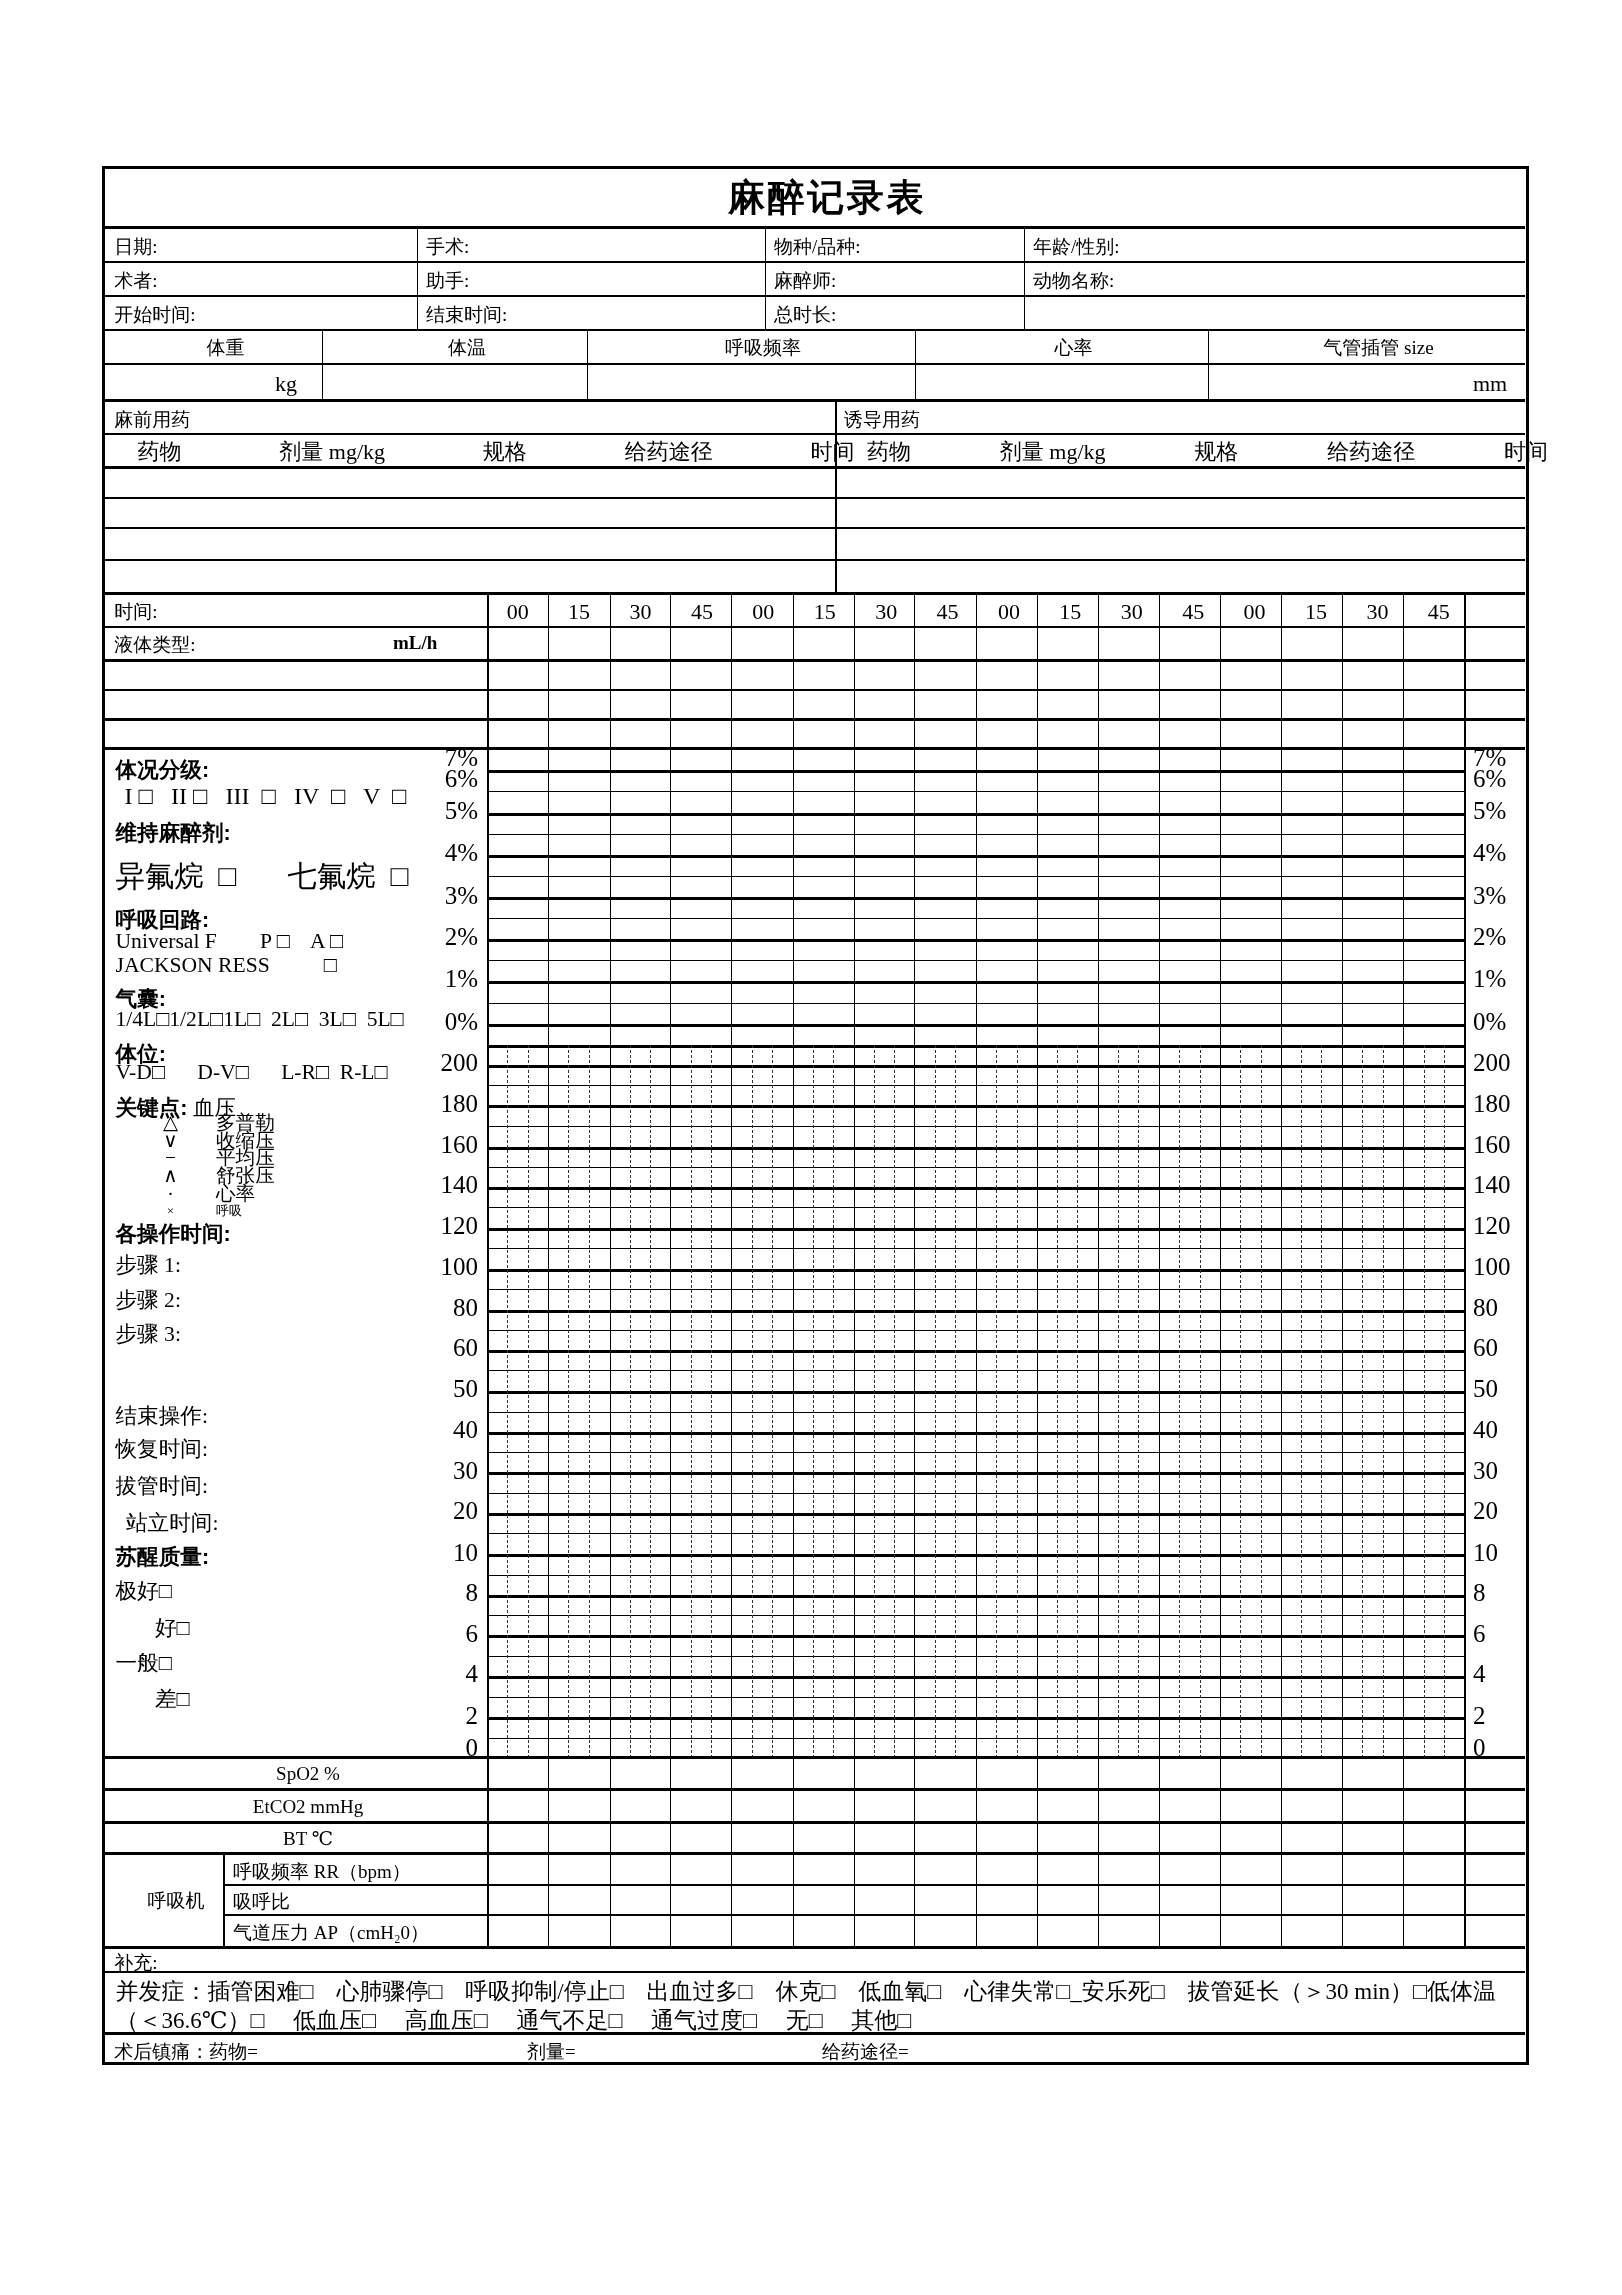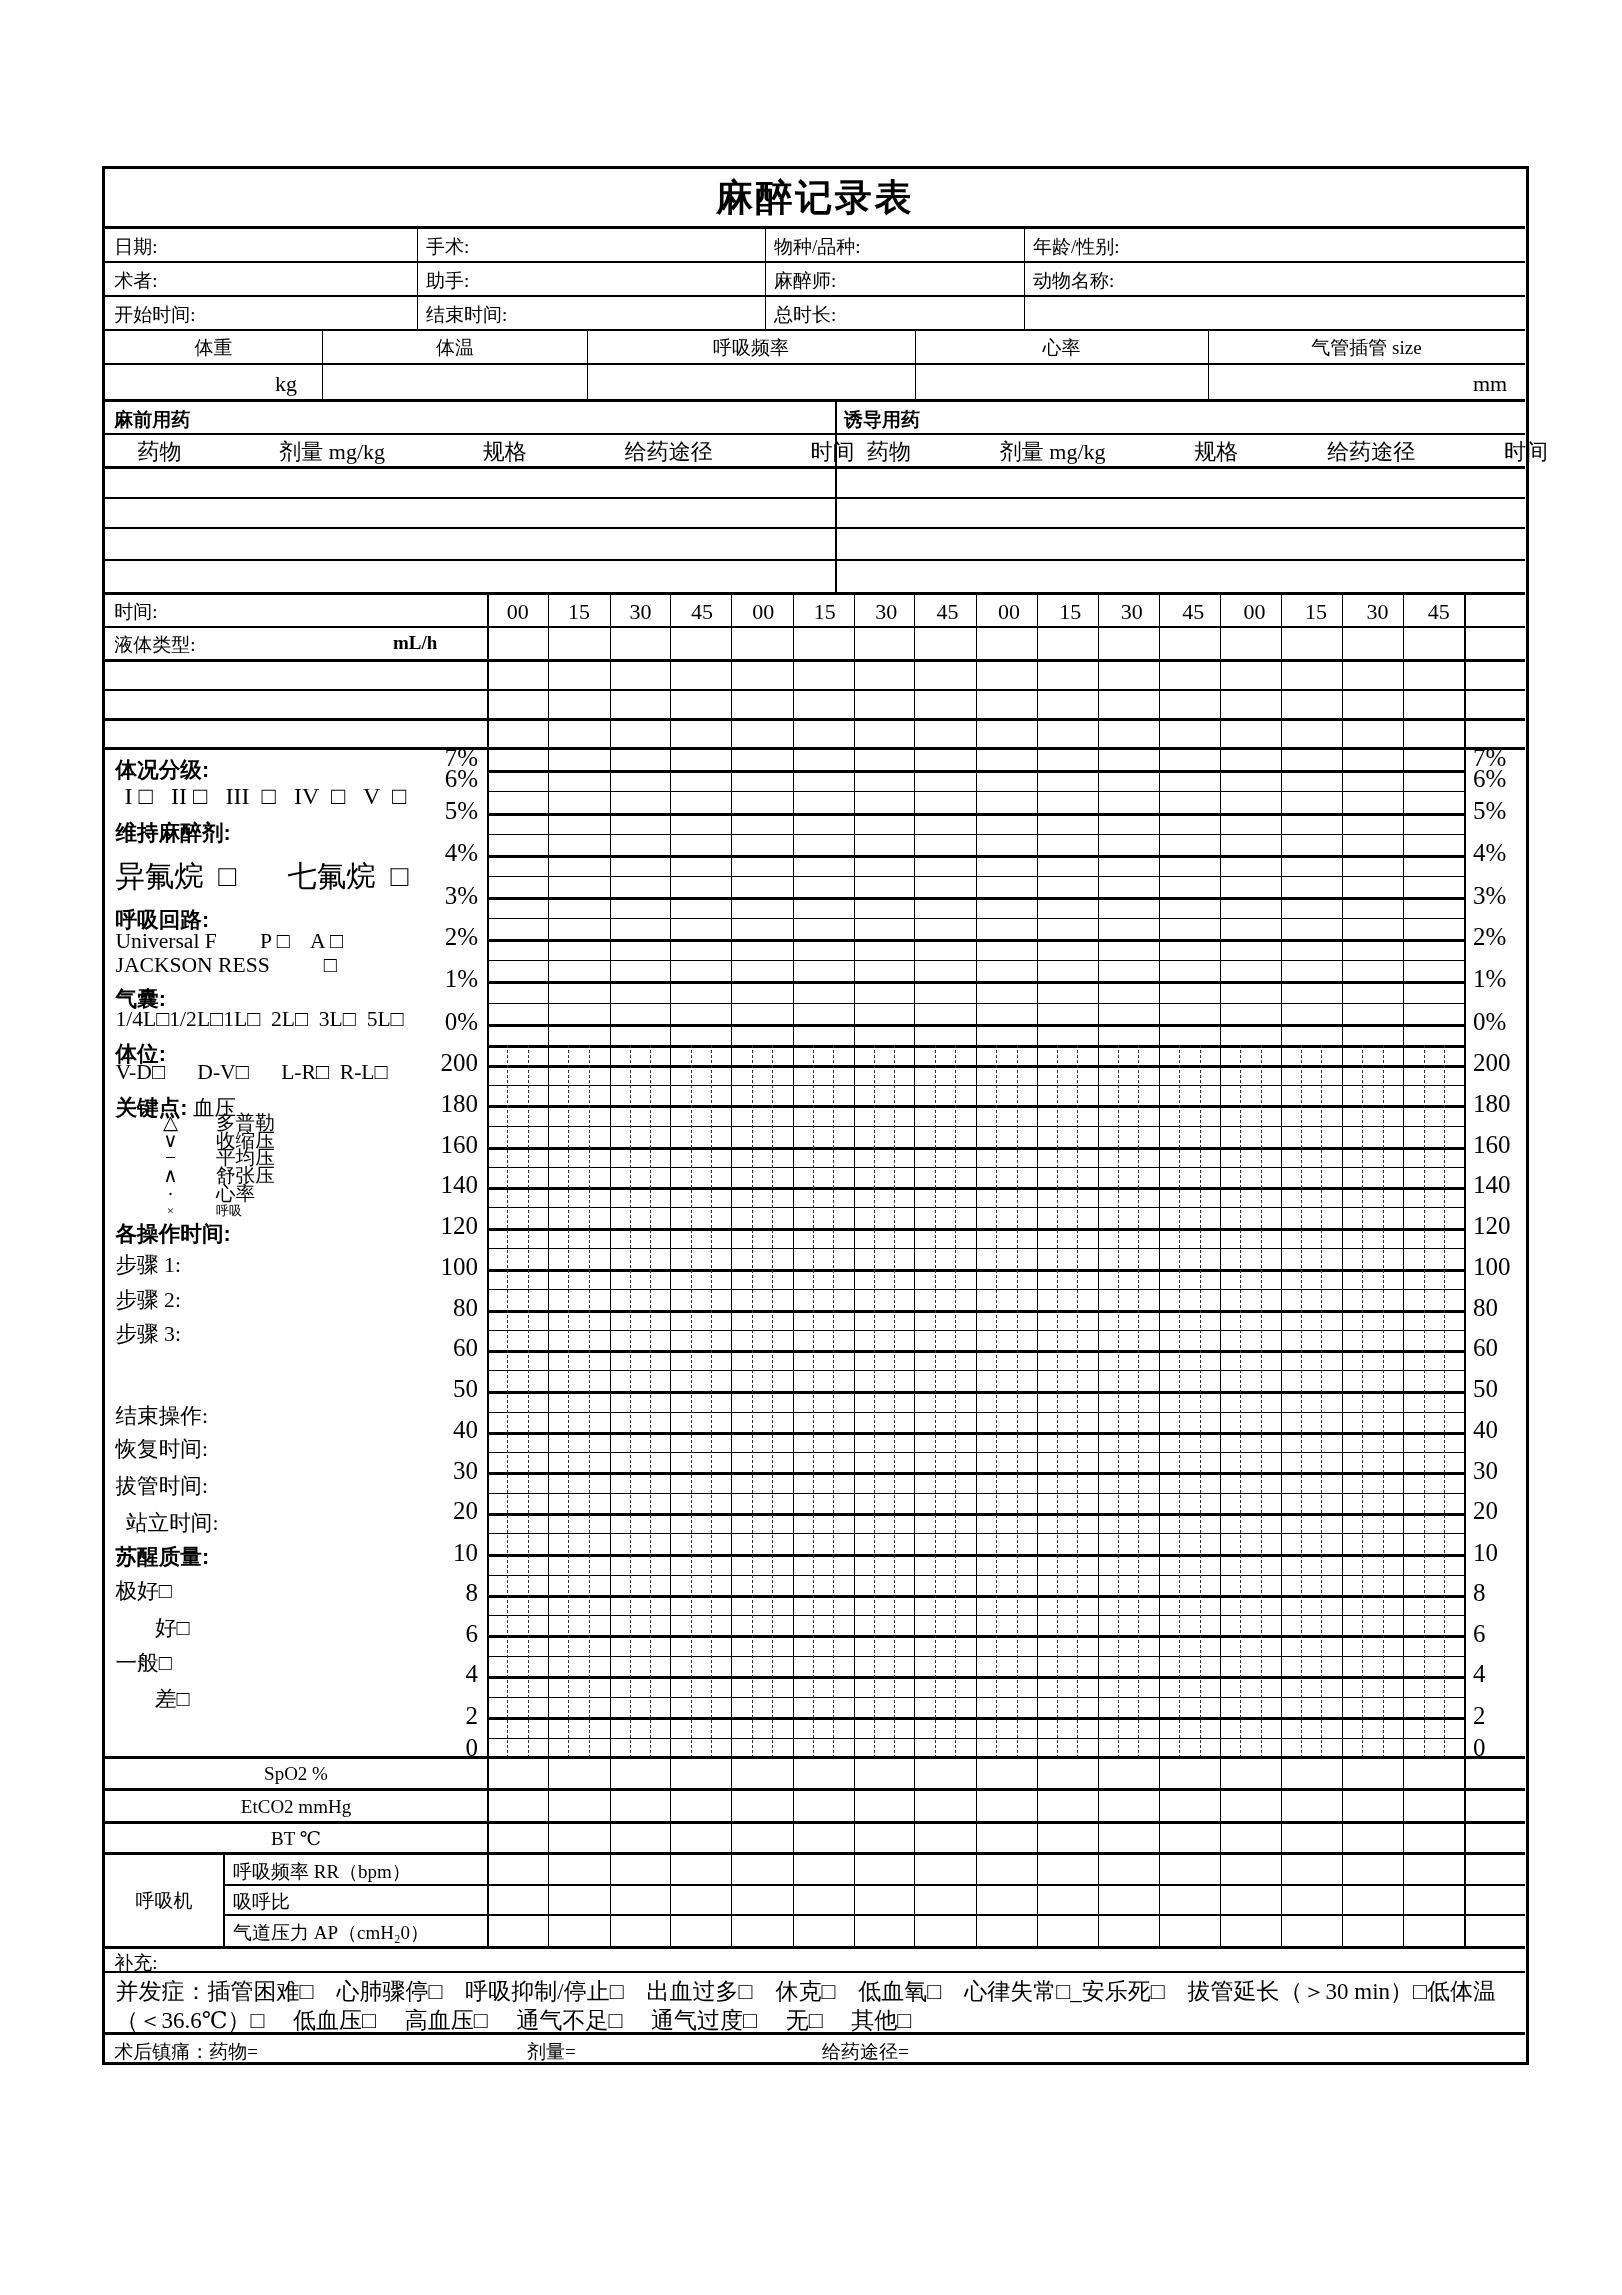--- a/index.html
+++ b/index.html
@@ -6,25 +6,25 @@
   body{width:1623px;height:2295px;position:relative;
        font-family:"Liberation Serif","DejaVu Serif","DejaVu Sans",serif;color:#000;}
   .page{position:absolute;left:0;top:0;width:1623px;height:2295px;background:#ffffff;}
   .form{position:absolute;left:102px;top:166px;width:1427px;height:1899px;
         border:3.3px solid #000;box-sizing:border-box;}
   .abs{position:absolute;box-sizing:border-box;}
   .lineH{position:absolute;background:#000;left:0;width:1420px;}
   .lineV{position:absolute;background:#000;}
   .dashV{position:absolute;border-left:1.3px dashed #333;width:0;}
   .t{position:absolute;white-space:pre;}
-  .c{display:flex;align-items:center;justify-content:center;text-align:right;}
+  .c{display:flex;align-items:center;justify-content:center;text-align:right;margin-left:12px;}
   .title{font-size:37px;font-weight:bold;letter-spacing:2.6px;}
   .lbl{font-size:19px;}
   .small{font-size:22px;}
-  .bold{font-weight:bold;font-family:"Liberation Sans","DejaVu Sans",sans-serif;}
+  .bold{font-weight:normal;font-family:"Liberation Sans","DejaVu Sans",sans-serif;}
   .scale{font-size:25px;}
   .sb{font-size:21.6px;white-space:pre;}
   .sbBold{font-weight:bold;font-family:"Liberation Sans","DejaVu Sans",sans-serif;}
   .slotRow{position:absolute;display:flex;}
   .slot{flex:1;text-align:center;font-size:22px;line-height:35px;}
   .medcols{position:absolute;display:flex;align-items:center;font-size:22px;}
   .medcols span{text-align:center;}
 </style>
 </head>
 <body>

